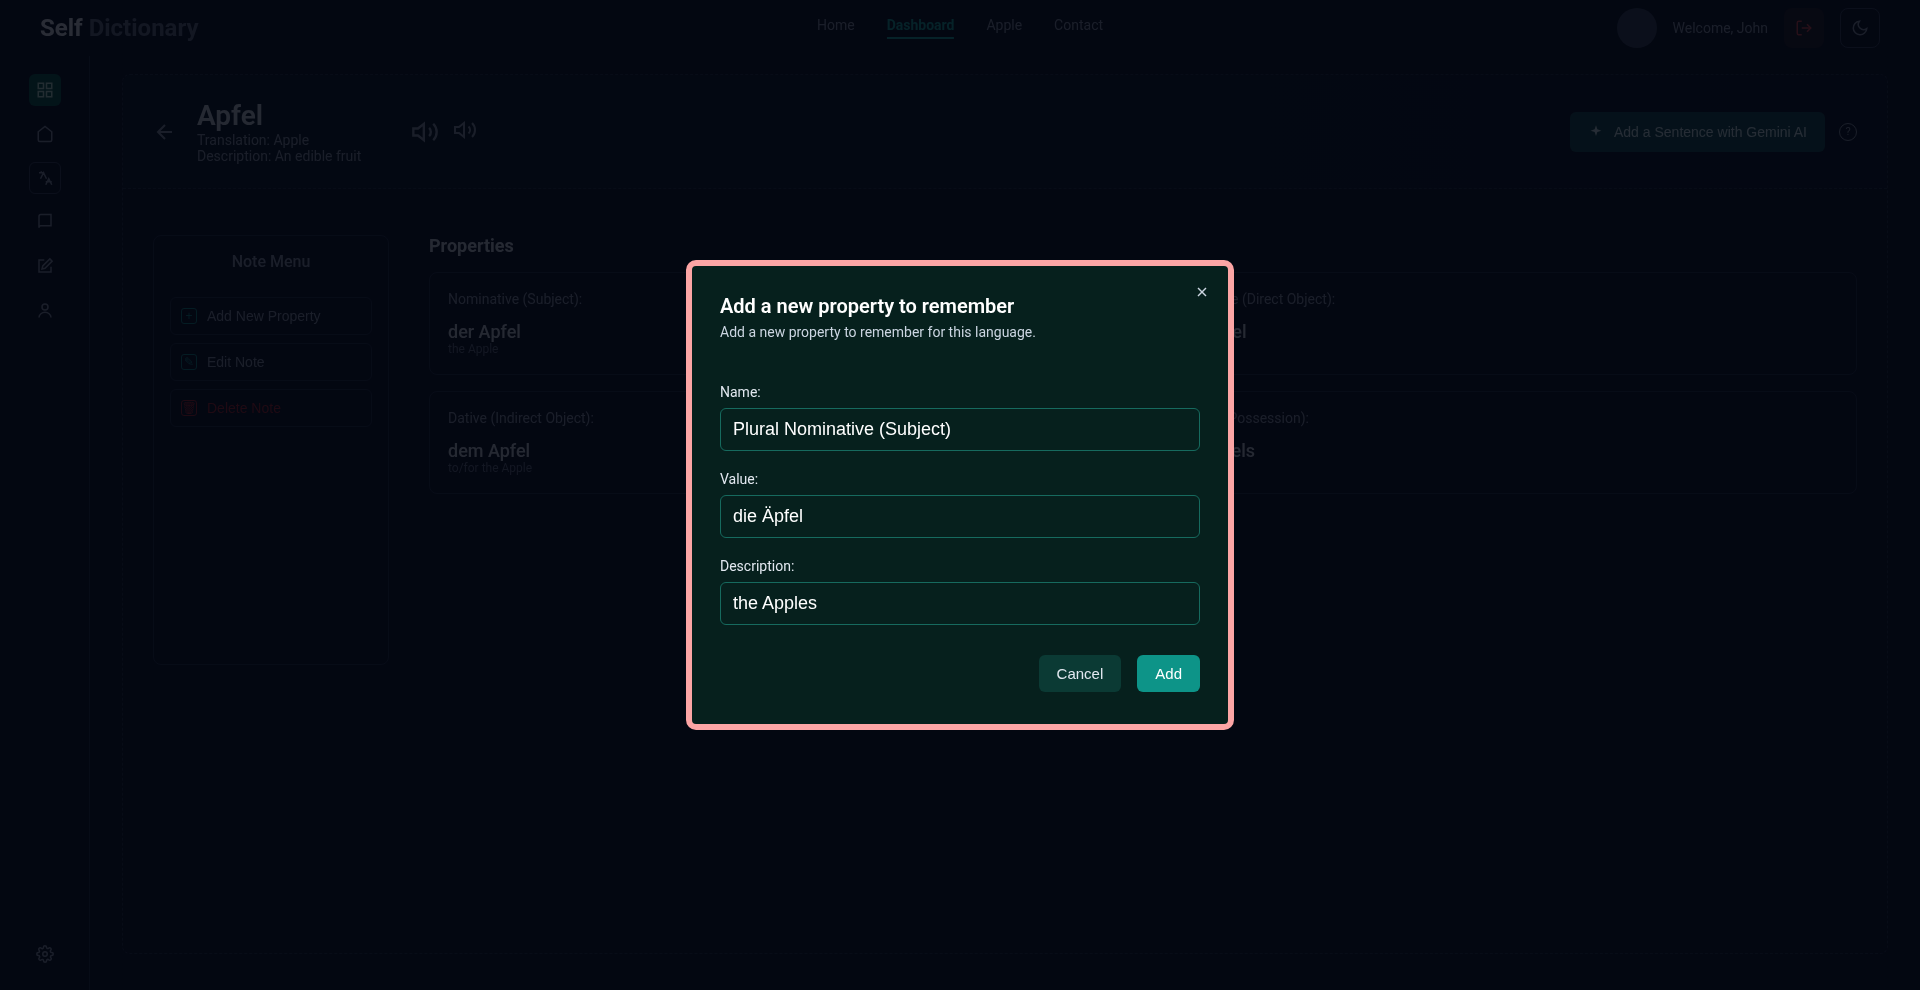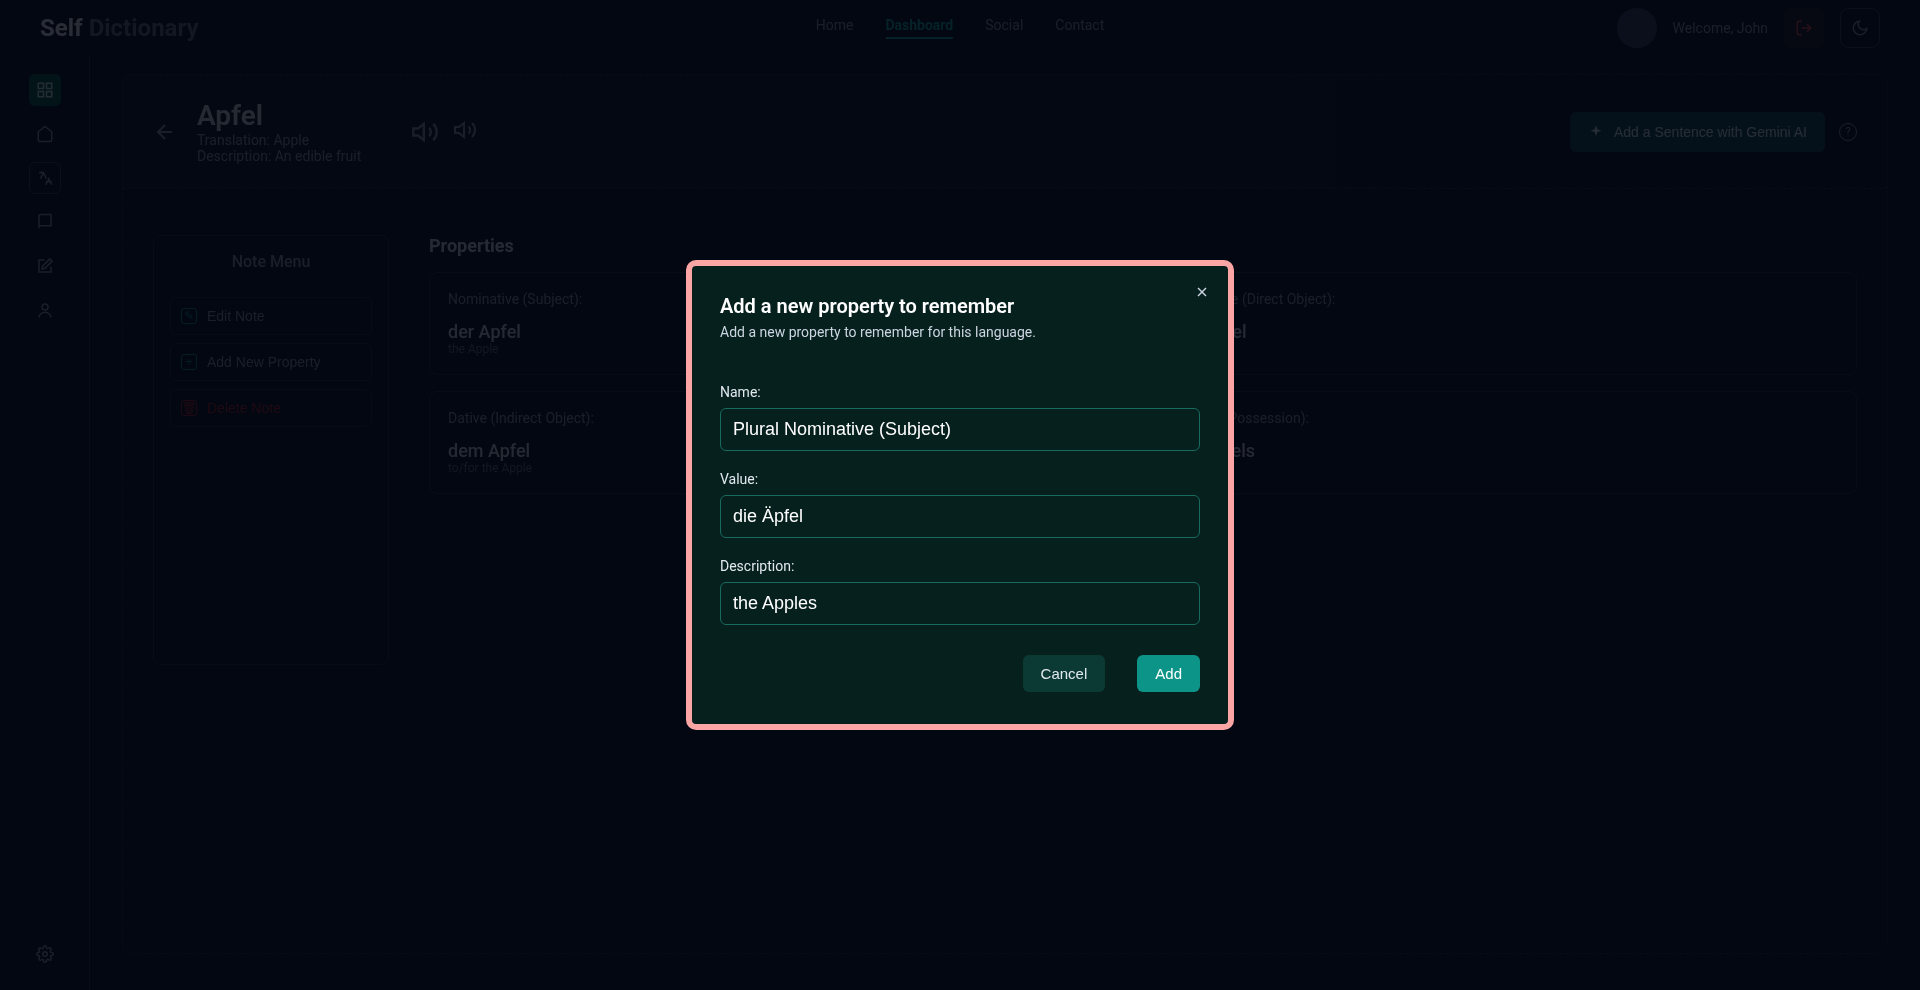--- a/index.html
+++ b/index.html
@@ -63,38 +63,38 @@
   .prop-value { color:#e5e7eb; font-size:18px; font-weight:500;}
   .prop-desc { color:#6b7280; font-size:12px;}
   
   .overlay { position:absolute; inset:0; background:rgba(3,7,18,0.85); display:flex; align-items:center; justify-content:center;}
   .modal { width:548px; background:#06201d; border:6px solid #fca5a5; border-radius:10px; padding:28px 28px 32px; position:relative;}
   .modal h2 { color:#ffffff; font-size:20px; font-weight:600; margin-bottom:6px;}
   .modal p.sub { color:#cbd5e1; font-size:14px; margin-bottom:44px;}
   .close-x { position:absolute; top:18px; right:18px; color:#cbd5e1; cursor:pointer; font-size:18px;}
   .field-label { color:#e2e8f0; font-size:14px; margin-bottom:8px; display:block;}
   .field-input { width:100%; background:transparent; border:1px solid #166a5e; border-radius:6px; padding:10px 12px; color:#ffffff; font-size:18px; margin-bottom:20px; outline:none;}
-  .modal-actions { display:flex; gap:32px; justify-content:flex-end; margin-top:10px;}
+  .modal-actions { display:flex; gap:16px; justify-content:flex-end; margin-top:10px;}
   .btn { padding:10px 18px; border-radius:6px; font-size:15px; border:none; cursor:pointer;}
   .btn-cancel { background:#0b3a34; color:#e2e8f0;}
   .btn-add { background:#0d9488; color:#ffffff; font-weight:500;}
   svg { display:block;}
 </style>
 </head>
 <body>
 
 <div class="header">
   <div class="logo">
     <span class="logo-self">Self</span>
     <span class="logo-dict">Dictionary</span>
   </div>
   <div class="nav">
     <span class="nav-item">Home</span>
     <span class="nav-item active">Dashboard</span>
-    <span class="nav-item">Social</span>
+    <span class="nav-item">Apple</span>
     <span class="nav-item">Contact</span>
   </div>
   <div class="header-right">
     <div class="avatar"></div>
     <span class="welcome">Welcome, John</span>
     <div class="icon-btn logout">
       <svg width="18" height="18" viewBox="0 0 24 24" fill="none" stroke="#ef4444" stroke-width="2">
           <path d="M9 21H5a2 2 0 0 1-2-2V5a2 2 0 0 1 2-2h4"></path>
           <polyline points="16 17 21 12 16 7"></polyline>
           <line x1="21" y1="12" x2="9" y2="12"></line>
@@ -189,26 +189,26 @@
             <span>Add a Sentence with Gemini AI</span>
           </button>
           <span class="help-icon">?</span>
         </div>
       </div>
 
       <div class="card-body">
         <div class="note-menu">
           <h3>Note Menu</h3>
           <button class="menu-btn">
+            <span class="mbicon">+</span>
+            <span>Add New Property</span>
+          </button>
+          <button class="menu-btn">
             <span class="mbicon">✎</span>
             <span>Edit Note</span>
-          </button>
-          <button class="menu-btn">
-            <span class="mbicon">+</span>
-            <span>Add New Property</span>
           </button>
           <button class="menu-btn delete">
             <span class="mbicon">🗑</span>
             <span>Delete Note</span>
           </button>
         </div>
 
         <div class="properties">
           <h2>Properties</h2>
           <div class="prop-grid">

